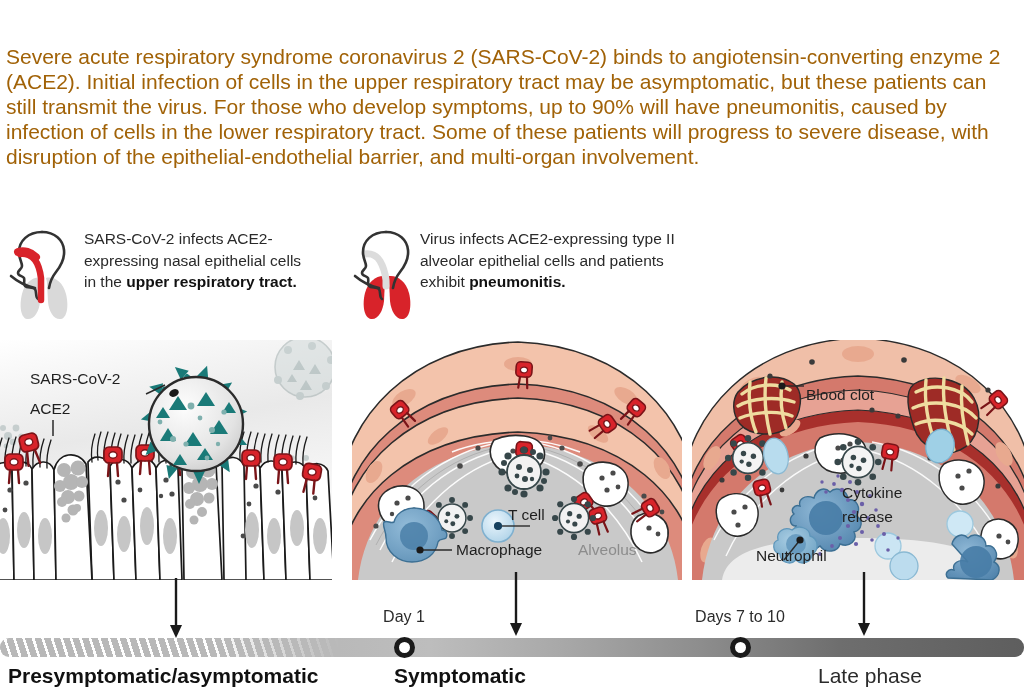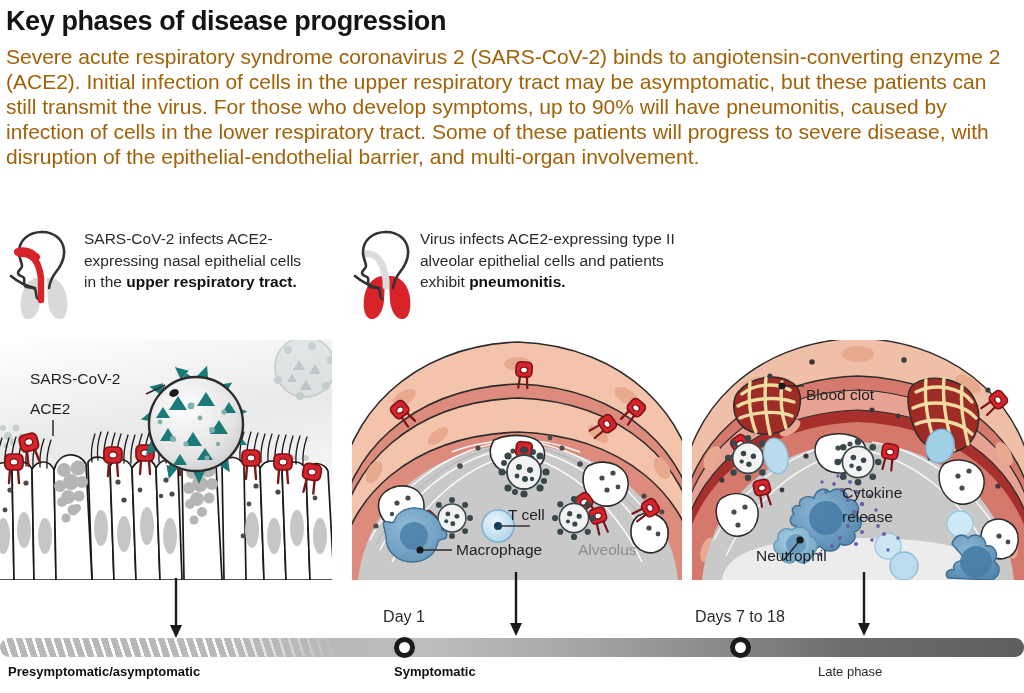--- a/index.html
+++ b/index.html
@@ -69,33 +69,32 @@
   }
   .tl-dot {
     position: absolute; top: 637px; width: 21px; height: 21px;
     border-radius: 50%; background: #ffffff; border: 5.5px solid #1a1a1a;
   }
   .tl-daylabel {
     position: absolute; top: 608px; font-size: 16px; color: #2b2b2b;
     transform: translateX(-50%); white-space: nowrap;
   }
   .tl-name {
-    position: absolute; top: 664px; font-size: 13px; white-space: nowrap;
+    position: absolute; top: 664px; font-size: 21px; white-space: nowrap;
   }
   .tl-name.bold { font-weight: bold; color: #111; }
   .tl-name.reg { color: #2b2b2b; }
 
   .arrow { position: absolute; width: 14px; }
 </style>
 </head>
 <body>
 
 <div id="page">
 
-  <div class="title">Key phases of disease progression</div>
   <div class="intro">Severe acute respiratory syndrome coronavirus 2 (SARS-CoV-2) binds to angiotensin-converting enzyme 2 (ACE2). Initial infection of cells in the upper respiratory tract may be asymptomatic, but these patients can still transmit the virus. For those who develop symptoms, up to 90% will have pneumonitis, caused by infection of cells in the lower respiratory tract. Some of these patients will progress to severe disease, with disruption of the epithelial-endothelial barrier, and multi-organ involvement.</div>
 
   <div class="figicon figicon1">
     <svg viewBox="0 0 70 96" width="70" height="96">
 
       <path d="M34 52 C26 50 17 56 14 68 C11 80 13 92 19 93 C26 94 31 86 32 76 L33 56 Z" fill="#d9d9d9"></path>
       <path d="M38 52 C46 50 55 56 58 68 C61 80 59 92 53 93 C46 94 41 86 40 76 L39 56 Z" fill="#d9d9d9"></path>
 
       <path d="M34 6 C20 6 11 15 11 26 C11 33 14 36 14 40 C14 43 10 44 10 47 C10 50 15 50 16 52
                C17 55 15 58 17 60 C19 62 25 61 27 63 C29 66 27 71 30 73" fill="none" stroke="#333" stroke-width="2.6" stroke-linecap="round" stroke-linejoin="round"></path>
@@ -904,21 +903,21 @@
       <polygon points="7,64 1,51 13,51" fill="#1a1a1a"></polygon>
     </svg>
   </div>
 
   <div class="tl-bar"></div>
   <div class="tl-hatch"></div>
 
   <div class="tl-daylabel" style="left:404px;">Day 1</div>
   <div class="tl-dot" style="left:394px;"></div>
 
-  <div class="tl-daylabel" style="left:740px;">Days 7 to 18</div>
+  <div class="tl-daylabel" style="left:740px;">Days 7 to 10</div>
   <div class="tl-dot" style="left:730px;"></div>
 
   <div class="tl-name bold" style="left:8px;">Presymptomatic/asymptomatic</div>
   <div class="tl-name bold" style="left:394px;">Symptomatic</div>
   <div class="tl-name reg" style="left:530px;margin-top:36px;">Early phase</div>
   <div class="tl-name reg" style="left:818px;">Late phase</div>
 
 </div>
 
 </body></html>

